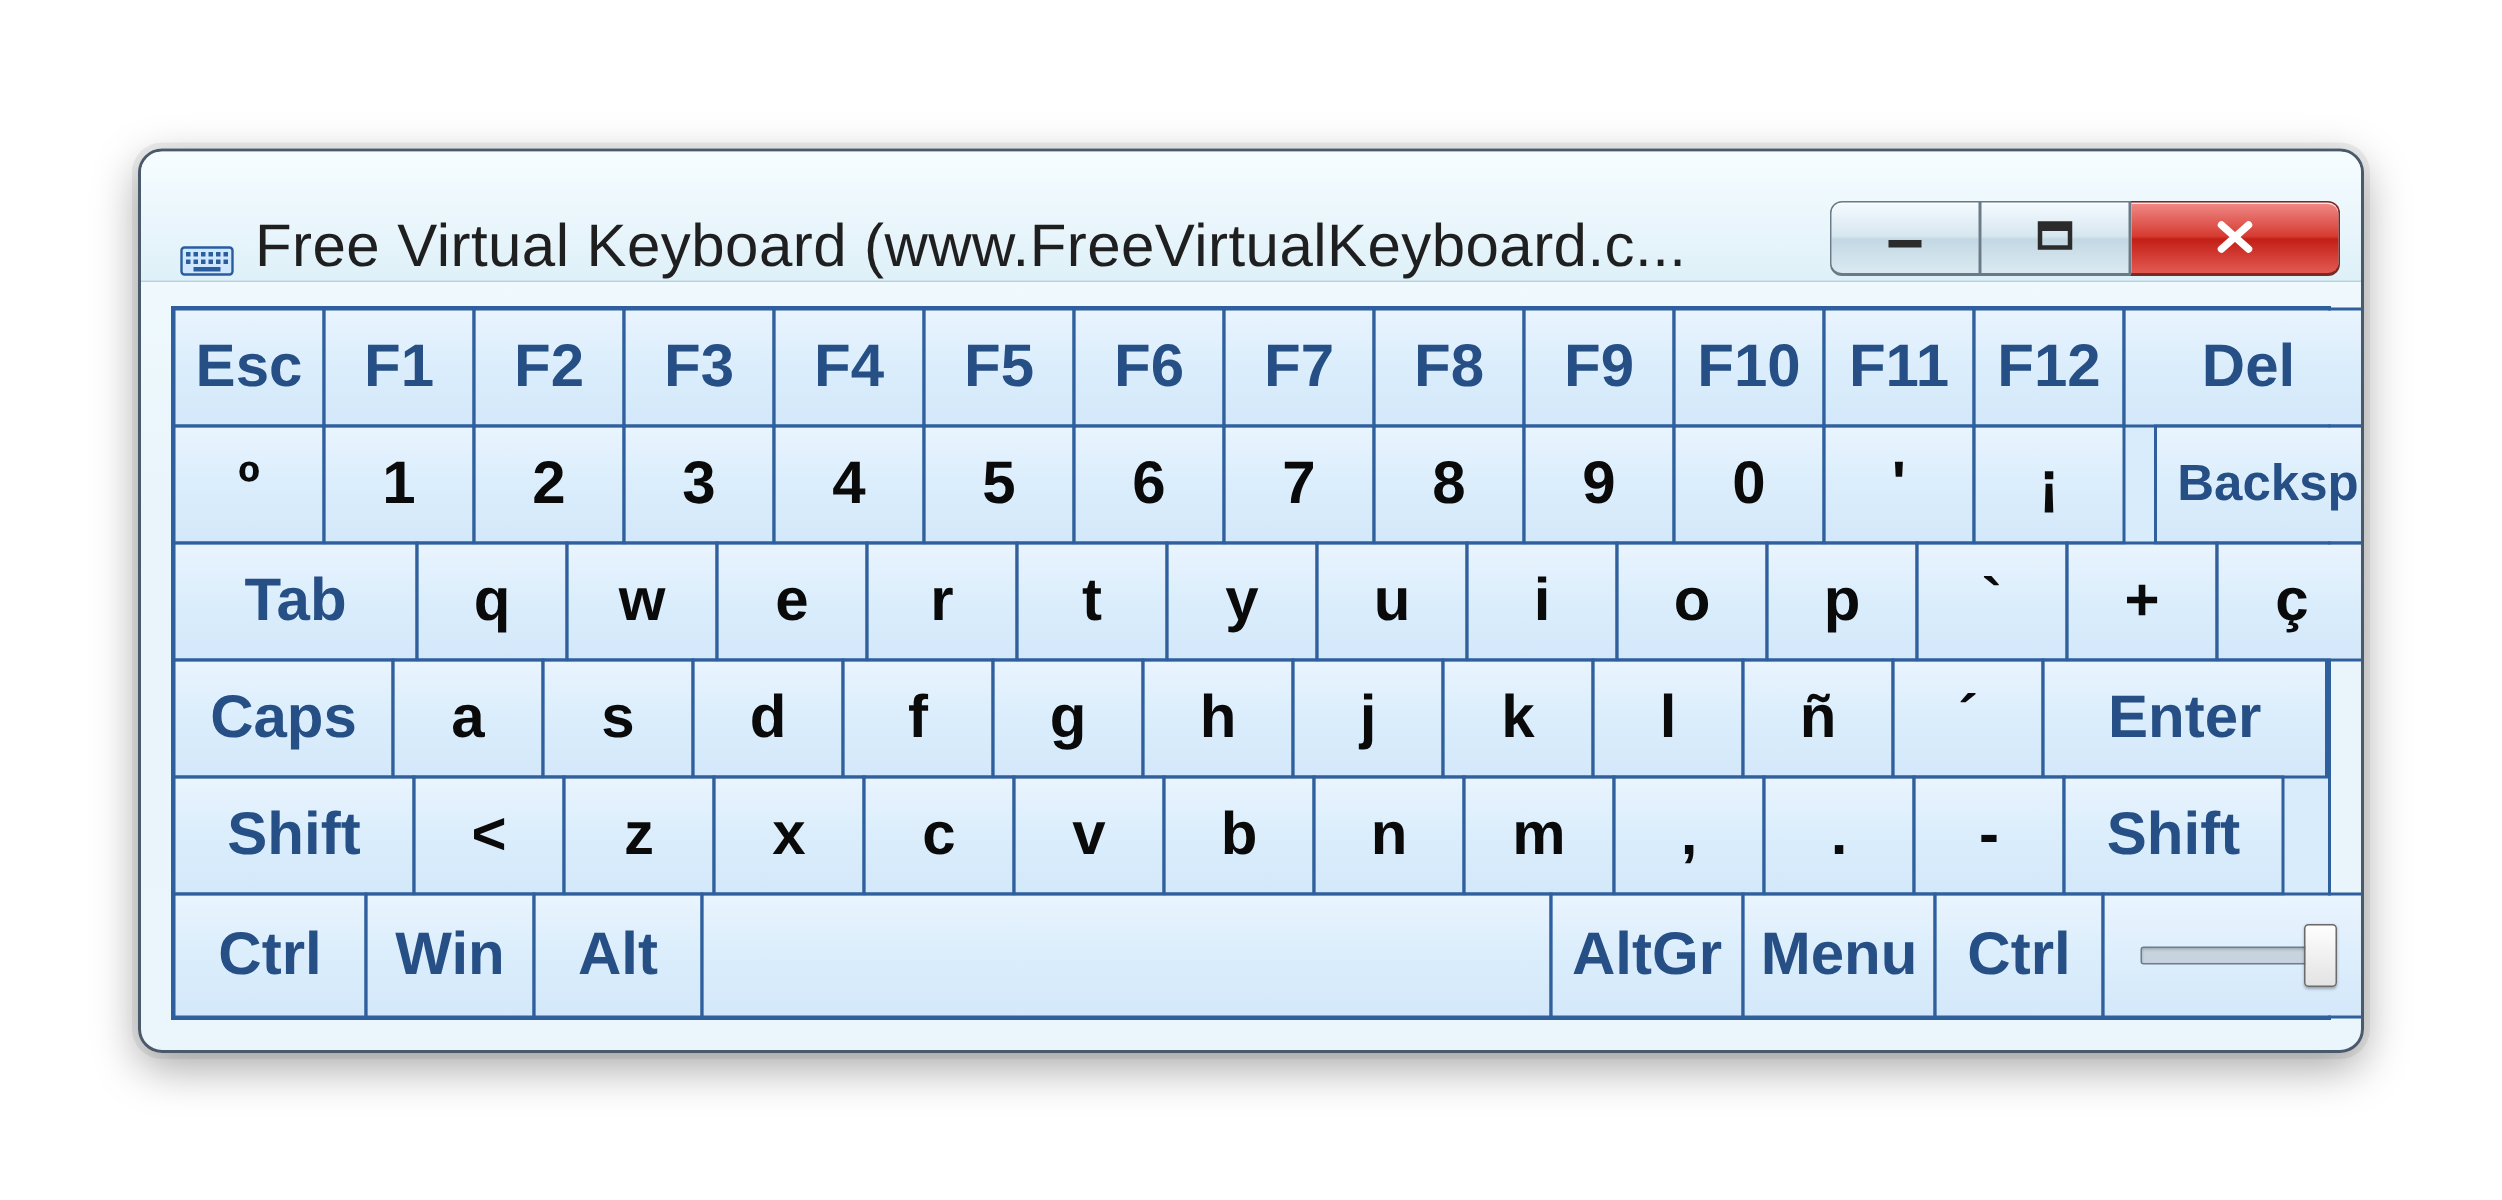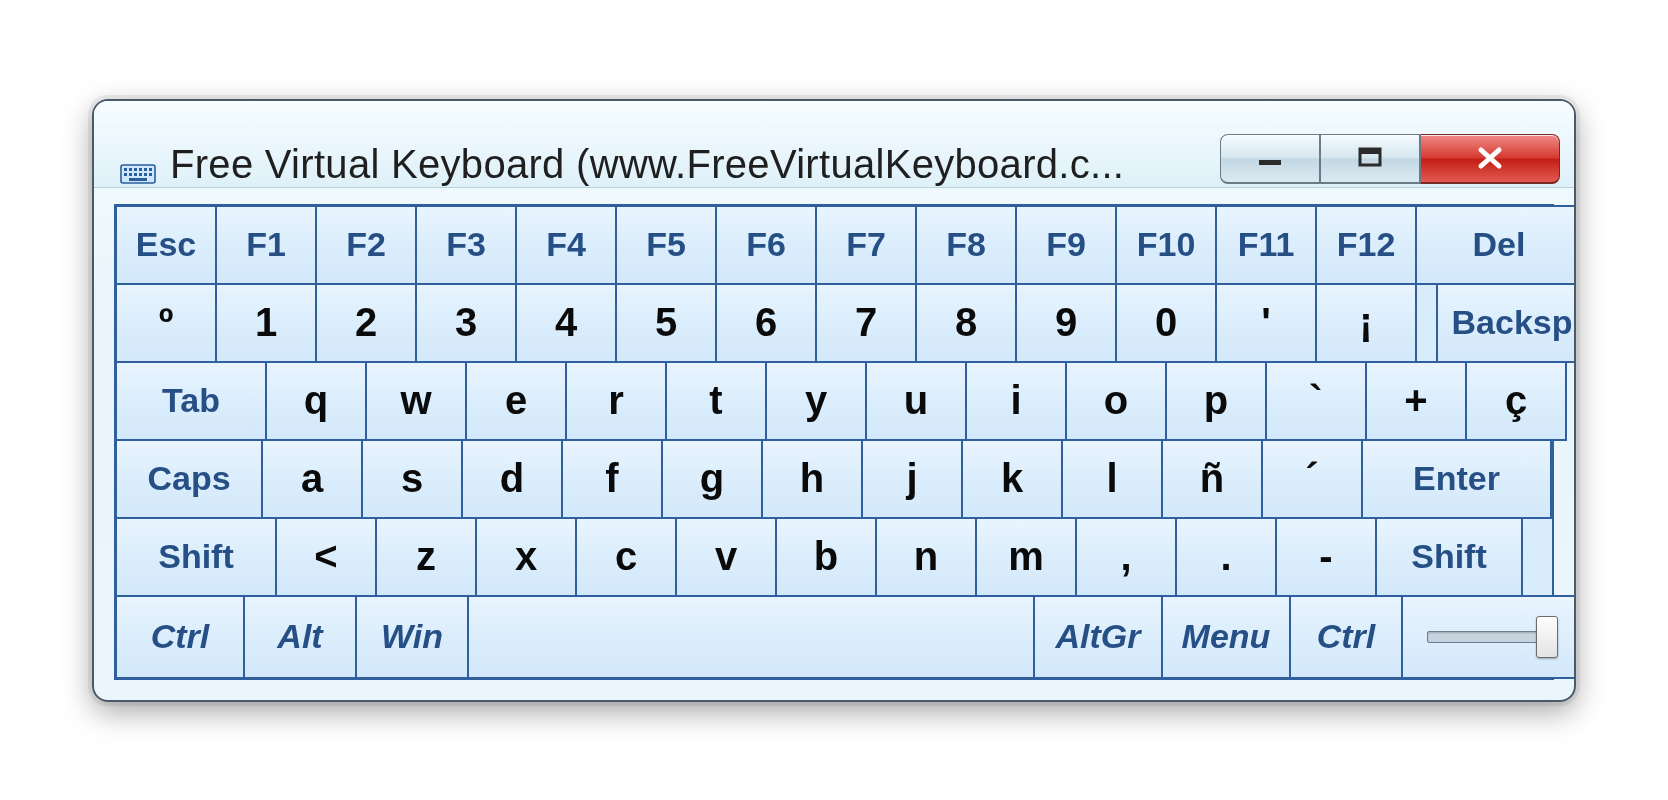--- a/index.html
+++ b/index.html
@@ -102,50 +102,50 @@
   }
   .kbd {
     border: 2px solid #2f5f9c;
     background: #d9ecfb;
     padding: 0;
   }
   .row {
     display: flex;
     height: 78px;
   }
-  .row:last-child { height: 82px; font-style: italic; }
+  .row:last-child { height: 82px; }
 
   .key {
     flex: 0 0 auto;
     border: 2px solid #2f5f9c;
     margin: -1px; 
     background: linear-gradient(#e9f4fe 0%, #dceefc 45%, #d3e8fa 100%);
     display: flex;
     align-items: center;
     justify-content: center;
     font-size: 40px;
     font-weight: 700;
     color: #0a0a0a;
     box-sizing: border-box;
     user-select: none;
     padding: 0 6px;
     white-space: nowrap;
   }
   .key.fn, .key.mod {
     font-weight: 700;
     color: #264f86;
-    font-size: 34px;
+    font-size: 40px;
   }
   .key.small-label { font-size: 34px; margin-left: 20px; }
 
   
   .w1   { width: 102px; }
   .w1b  { width: 114px; }
   .w125 { width: 130px; }
-  .w15  { width: 152px; }
+  .w15  { width: 164px; }
   .w16  { width: 162px; }
   .w175 { width: 148px; }
   .wDel { width: 168px; }
   .wBack{ width: 152px; }
   .wEnter{width: 191px; }
   .wSpace{width: 568px; }
   .wSlider{width: 178px; }
 
   
   .slider-cell {
@@ -308,22 +308,22 @@
           <div class="key w1">n</div>
           <div class="key w1">m</div>
           <div class="key w1">,</div>
           <div class="key w1">.</div>
           <div class="key w1">-</div>
           <div class="key fn w175">Shift</div>
         </div>
 
         <div class="row">
           <div class="key mod w125">Ctrl</div>
+          <div class="key mod w1b">Win</div>
           <div class="key mod w1b">Alt</div>
-          <div class="key mod w1b">Win</div>
           <div class="key wSpace"></div>
           <div class="key mod w125">AltGr</div>
           <div class="key mod w125">Menu</div>
           <div class="key mod w1b">Ctrl</div>
           <div class="key slider-cell wSlider">
             <div class="slider-track">
               <div class="slider-thumb"></div>
             </div>
           </div>
         </div>

